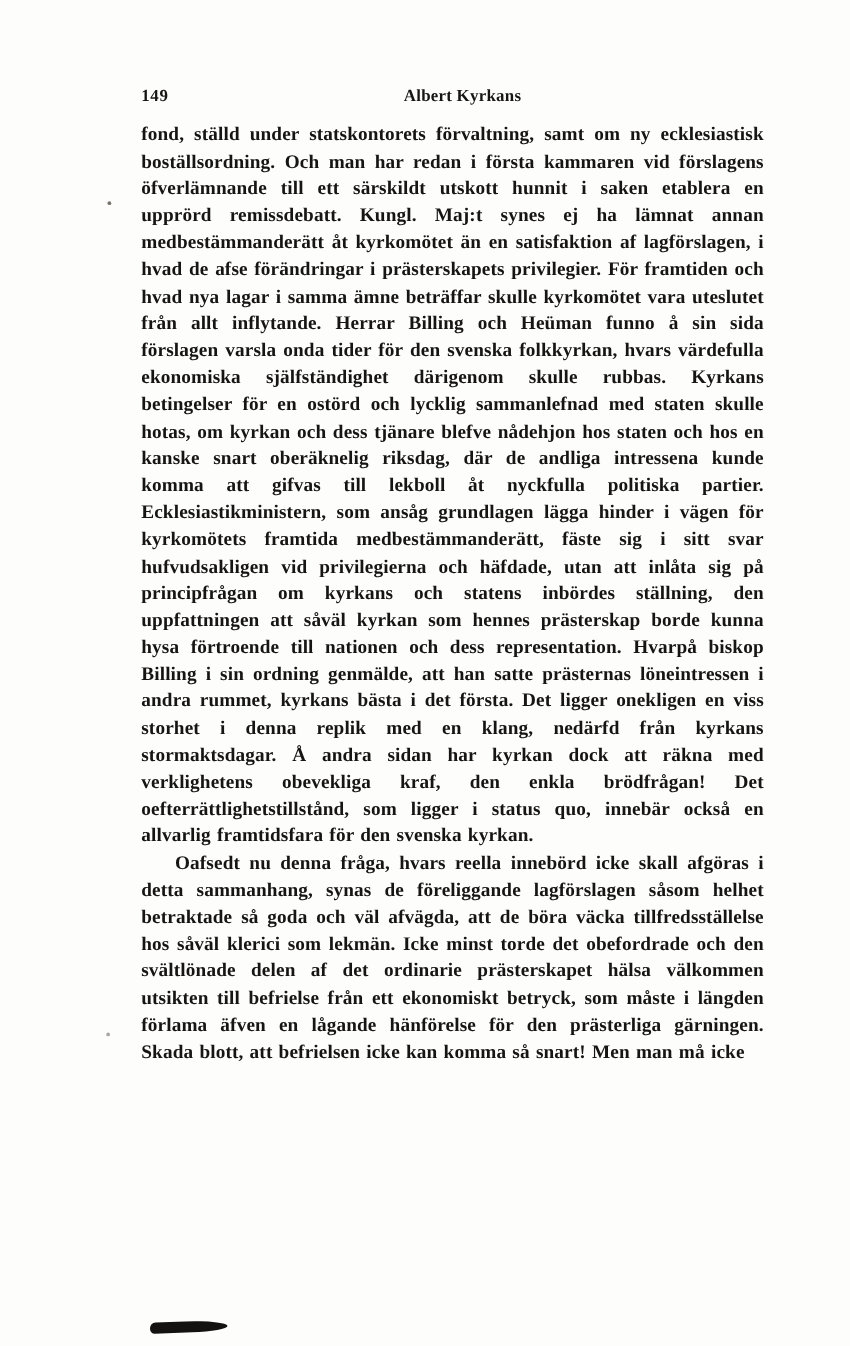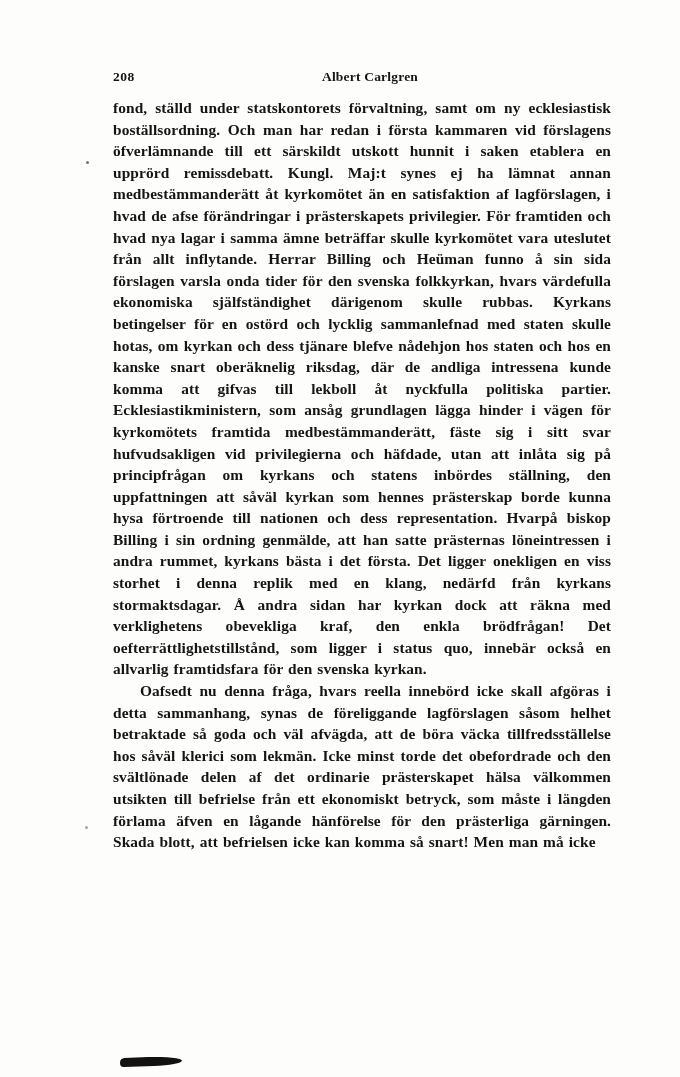--- a/index.html
+++ b/index.html
@@ -70,22 +70,22 @@
     border-radius: 5px 60% 50% 4px;
     transform: rotate(-2deg);
   }
 </style>
 </head>
 <body>
 
 <div class="page">
 
   <div class="page-header">
-    <span class="page-number">208</span>
-    <span class="running-head">Albert Carlgren</span>
+    <span class="page-number">149</span>
+    <span class="running-head">Albert Kyrkans</span>
   </div>
 
   <div class="body-text">
     <p class="para" lang="sv">fond, ställd under statskontorets förvaltning, samt om ny ecklesiastisk boställsordning.  Och man har redan i första kammaren vid förslagens öfverlämnande till ett särskildt utskott hunnit i saken etablera en upprörd remissdebatt.  Kungl. Maj:t synes ej ha lämnat annan medbestämmanderätt åt kyrkomötet än en satisfaktion af lagförslagen, i hvad de afse förändringar i prästerskapets privilegier.  För framtiden och hvad nya lagar i samma ämne beträffar skulle kyrkomötet vara uteslutet från allt inflytande.  Herrar Billing och Heüman funno å sin sida förslagen varsla onda tider för den svenska folkkyrkan, hvars värdefulla ekonomiska själfständighet därigenom skulle rubbas. Kyrkans betingelser för en ostörd och lycklig sammanlefnad med staten skulle hotas, om kyrkan och dess tjänare blefve nådehjon hos staten och hos en kanske snart oberäknelig riksdag, där de andliga intressena kunde komma att gifvas till lekboll åt nyckfulla politiska partier.  Ecklesiastikministern, som ansåg grundlagen lägga hinder i vägen för kyrkomötets framtida medbestämmanderätt, fäste sig i sitt svar hufvudsakligen vid privilegierna och häfdade, utan att inlåta sig på principfrågan om kyrkans och statens inbördes ställning, den uppfattningen att såväl kyrkan som hennes prästerskap borde kunna hysa förtroende till nationen och dess representation.  Hvarpå biskop Billing i sin ordning genmälde, att han satte prästernas löneintressen i andra rummet, kyrkans bästa i det första. Det ligger onekligen en viss storhet i denna replik med en klang, nedärfd från kyrkans stormaktsdagar.  Å andra sidan har kyrkan dock att räkna med verklighetens obevekliga kraf, den enkla brödfrågan!  Det oefterrättlighetstillstånd, som ligger i status quo, innebär också en allvarlig framtidsfara för den svenska kyrkan.</p>
     <p class="para indented" lang="sv">Oafsedt nu denna fråga, hvars reella innebörd icke skall afgöras i detta sammanhang, synas de föreliggande lagförslagen såsom helhet betraktade så goda och väl afvägda, att de böra väcka tillfredsställelse hos såväl klerici som lekmän.  Icke minst torde det obefordrade och den svältlönade delen af det ordinarie prästerskapet hälsa välkommen utsikten till befrielse från ett ekonomiskt betryck, som måste i längden förlama äfven en lågande hänförelse för den prästerliga gärningen.  Skada blott, att befrielsen icke kan komma så snart!  Men man må icke</p>
   </div>
 
   <span class="scan-dot scan-dot-1"></span>
   <span class="scan-dot scan-dot-2"></span>
   <div class="scan-smudge"></div>

